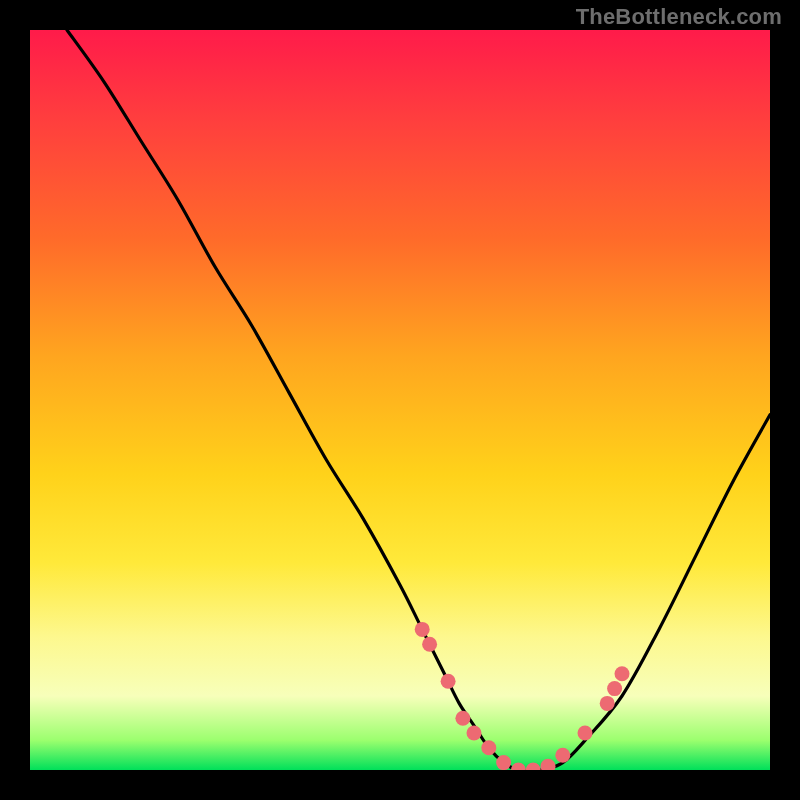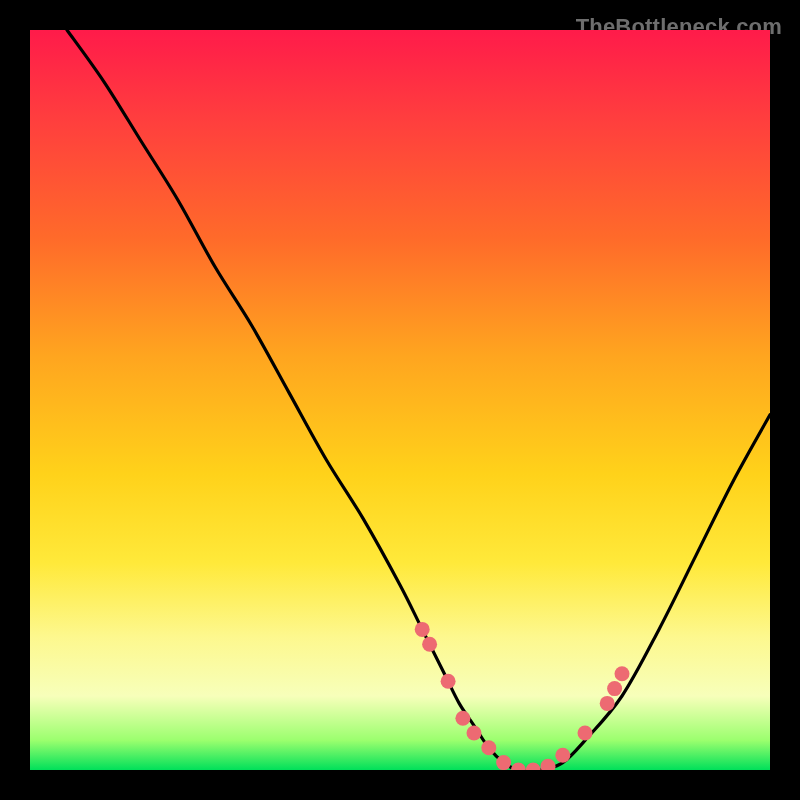--- a/index.html
+++ b/index.html
@@ -13,21 +13,21 @@
   .outer {
     position: absolute;
     top: 0;
     left: 0;
     width: 800px;
     height: 800px;
     background: #000000;
   }
   .watermark {
     position: absolute;
-    top: 14px;
+    top: 4px;
     right: 18px;
     font-family: Arial, Helvetica, sans-serif;
     font-size: 22px;
     font-weight: 600;
     color: #6e6e6e;
     letter-spacing: 0.2px;
   }
   .plot {
     position: absolute;
     top: 30px;

